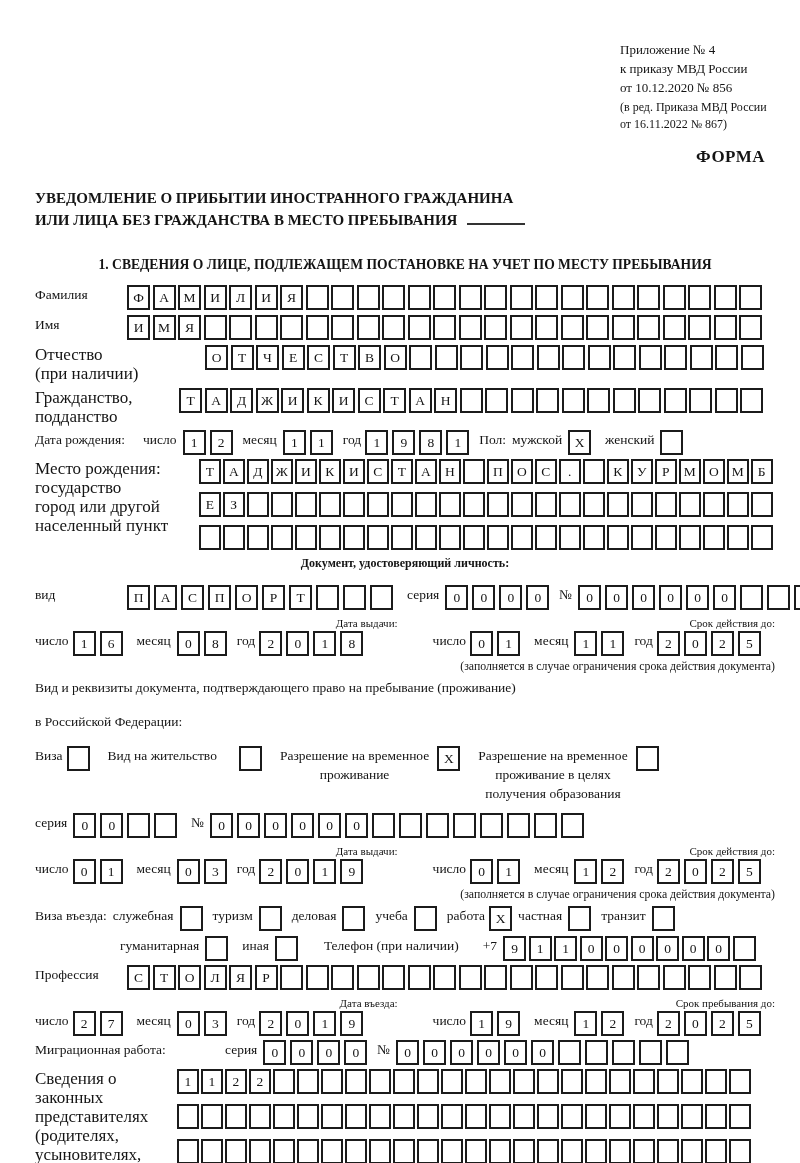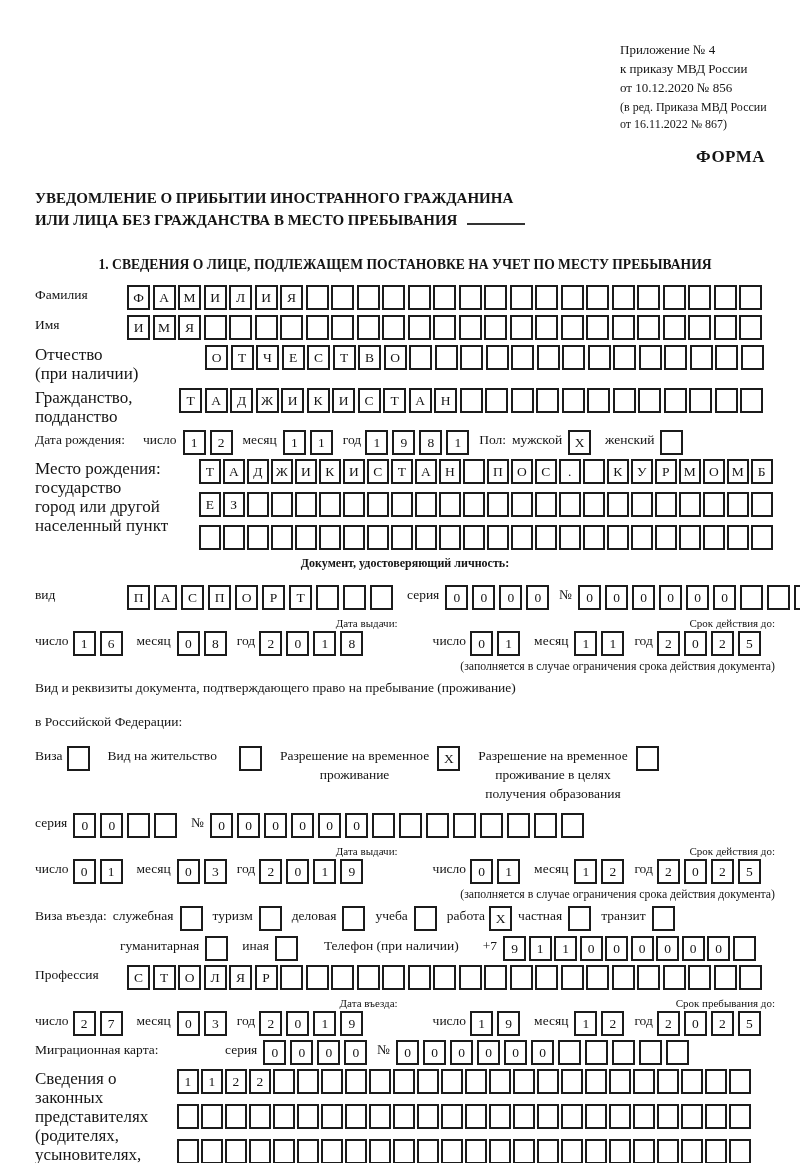--- a/index.html
+++ b/index.html
@@ -593,21 +593,21 @@
             <span class="box">2</span>
             <span class="box">0</span>
             <span class="box">2</span>
             <span class="box">5</span>
           </span>
       </div>
     </div>
   </div>
 
   <div class="row mt8">
-    <span class="lbl" style="width:190px">Миграционная карта:</span>
+    <span class="lbl" style="width:190px">Миграционная работа:</span>
     <span class="lbl mr6">серия</span>
     <span class="bg sp">
         <span class="box">0</span>
         <span class="box">0</span>
         <span class="box">0</span>
         <span class="box">0</span>
       </span>
     <span class="lbl ml10 mr6">№</span>
     <span class="bg sp">
         <span class="box">0</span>

